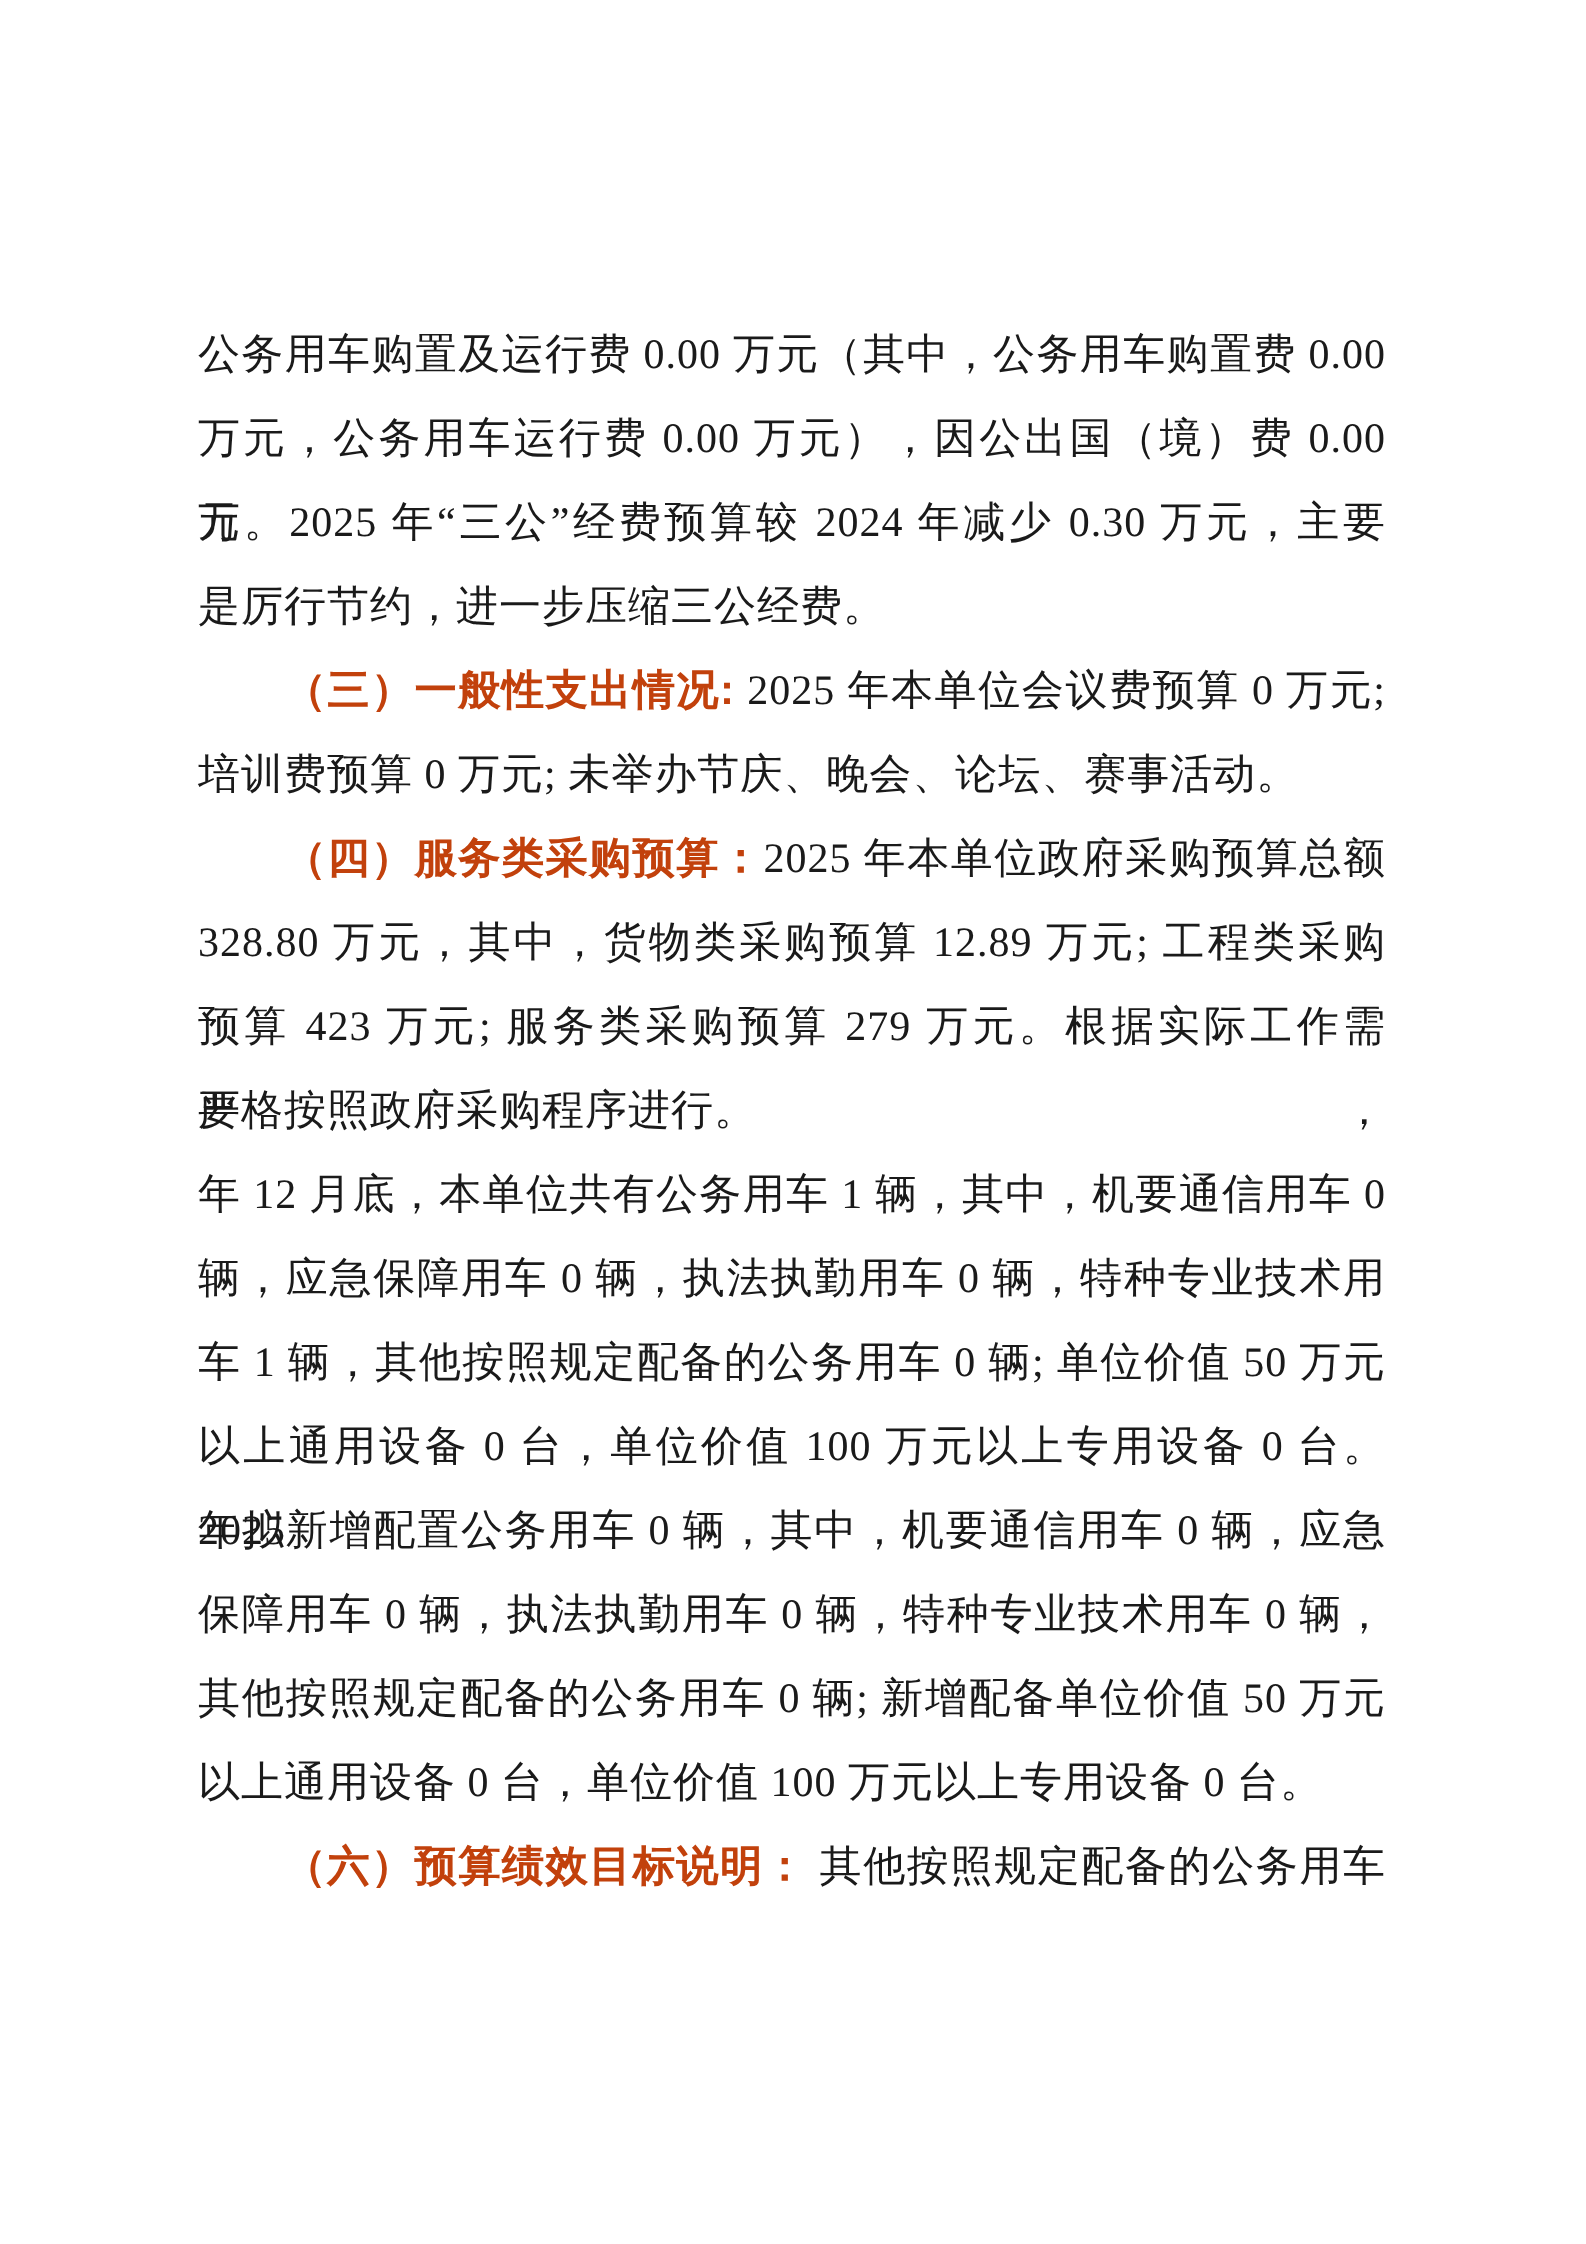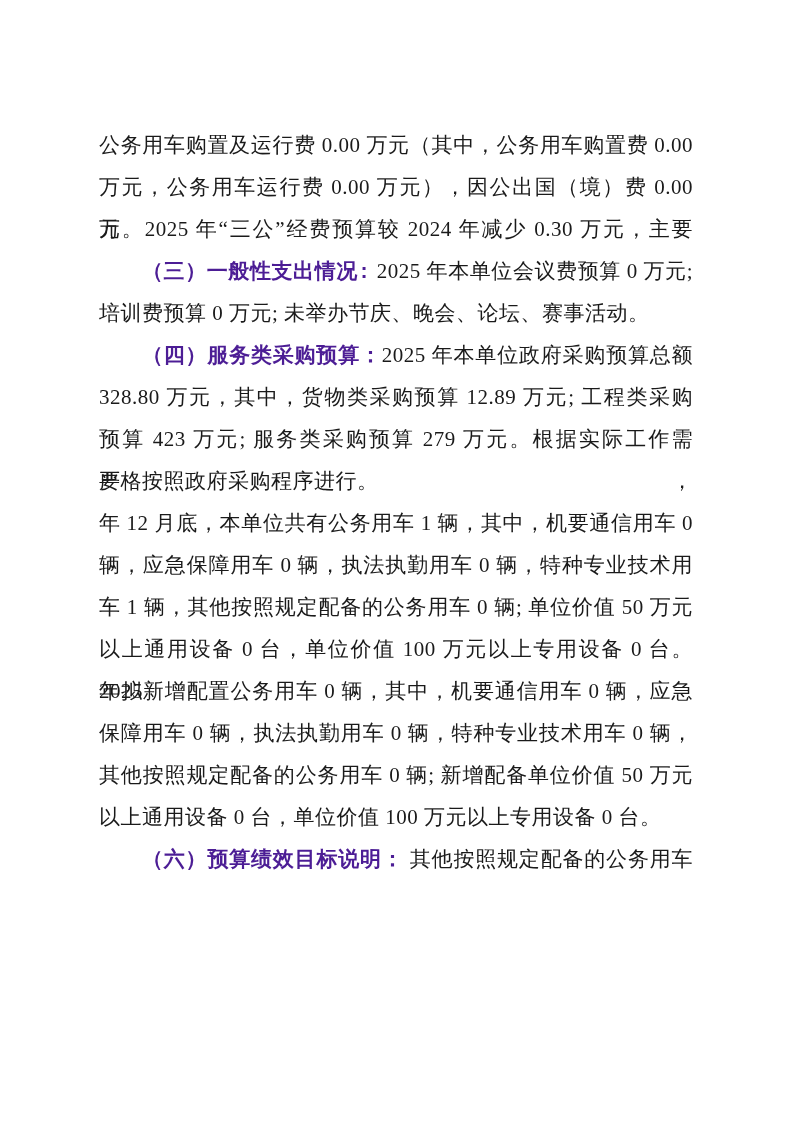--- a/index.html
+++ b/index.html
@@ -11,21 +11,21 @@
     position: relative;
     width: 793px;
     height: 1122px;
     background: #ffffff;
     overflow: hidden;
     color: #000000;
   }
   .doc-body {
     position: absolute;
     left: 99px;
-    top: 124px;
+    top: 156px;
     width: 594px;
   }
   .line {
     height: 42px;
     line-height: 42px;
     font-size: 21px;
     font-family: "Liberation Serif", "DejaVu Serif", serif;
     color: #1a1a1a;
     letter-spacing: 0.5px;
     white-space: pre;
@@ -36,33 +36,34 @@
   .line.j {
     white-space: normal;
     text-align: justify;
     text-align-last: justify;
     text-justify: inter-character;
   }
   .line.indent {
     padding-left: 43px;
   }
   .line b {
-    font-family: Liberation Mono, monospace;
+    font-family: Liberation Sans, sans-serif;
     font-weight: bold;
-    color: #4c1d95;
+    color: #c2410c;
   }
 </style>
 </head>
 <body>
 
 <div class="page">
   <div class="doc-body">
       <div class="line j"><span>公务用车购置及运行费 0.00 万元（其中，公务用车购置费 0.00</span></div>
       <div class="line j"><span>万元，公务用车运行费 0.00 万元），因公出国（境）费 0.00 万</span></div>
       <div class="line j"><span>元。2025 年“三公”经费预算较 2024 年减少 0.30 万元，主要</span></div>
+      <div class="line"><span>是厉行节约，进一步压缩三公经费。</span></div>
       <div class="line j indent"><b>（三）一般性支出情况:</b><span> 2025 年本单位会议费预算 0 万元;</span></div>
       <div class="line"><span>培训费预算 0 万元; 未举办节庆、晚会、论坛、赛事活动。</span></div>
       <div class="line j indent"><b>（四）服务类采购预算：</b><span>2025 年本单位政府采购预算总额</span></div>
       <div class="line j"><span>328.80 万元，其中，货物类采购预算 12.89 万元; 工程类采购</span></div>
       <div class="line j"><span>预算 423 万元; 服务类采购预算 279 万元。根据实际工作需要，</span></div>
       <div class="line"><span>严格按照政府采购程序进行。</span></div>
       <div class="line j"><span>年 12 月底，本单位共有公务用车 1 辆，其中，机要通信用车 0</span></div>
       <div class="line j"><span>辆，应急保障用车 0 辆，执法执勤用车 0 辆，特种专业技术用</span></div>
       <div class="line j"><span>车 1 辆，其他按照规定配备的公务用车 0 辆; 单位价值 50 万元</span></div>
       <div class="line j"><span>以上通用设备 0 台，单位价值 100 万元以上专用设备 0 台。2025</span></div>

